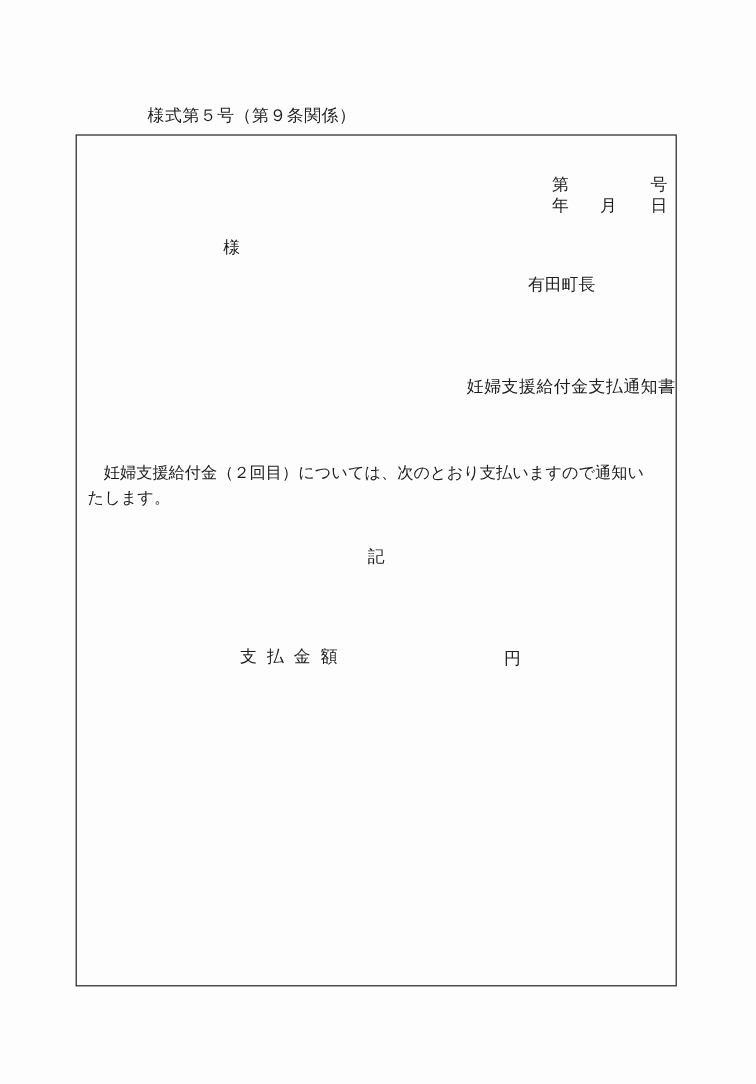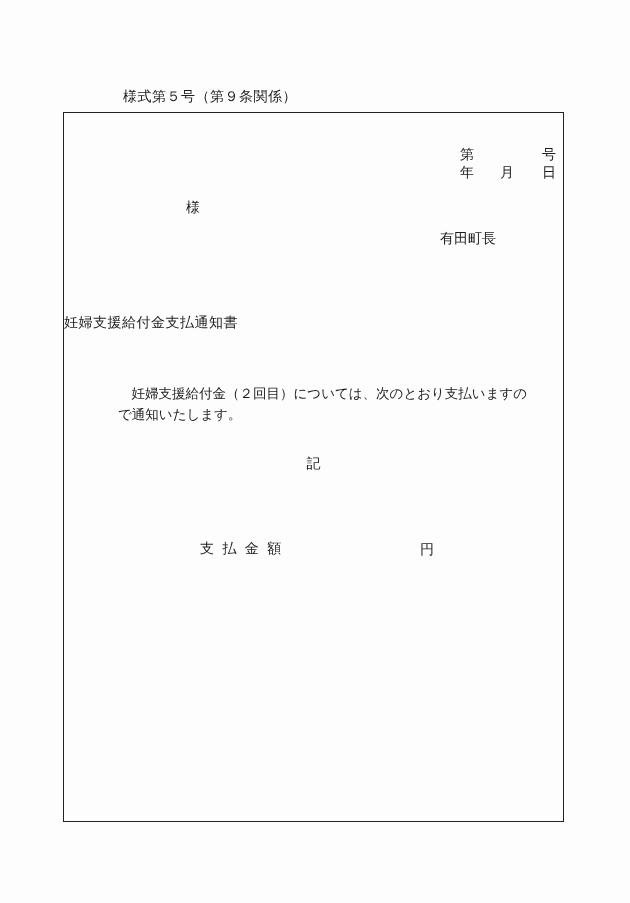--- a/index.html
+++ b/index.html
@@ -39,33 +39,32 @@
   .pos-gou    { left: 478px; top: 33px; }
   .pos-nen    { left: 396px; top: 51px; }
   .pos-tsuki  { left: 436px; top: 51px; }
   .pos-hi     { left: 478px; top: 51px; }
   .pos-sama   { left: 122px; top: 86px; }
   .pos-sender { left: 340px; top: 117px; margin-left: 36px; }
   .doc-title {
     position: absolute;
     left: 0; right: 0;
     top: 201px;
-    text-align: left;
+    text-align: right;
     font-size: 14px;
     letter-spacing: 0.5px;
     white-space: pre;
   }
   .doc-body {
     position: absolute;
     left: 9px;
     right: 23px;
     top: 270px;
     font-size: 13.5px;
     line-height: 21px;
-    margin-left: 45px;
   }
   .doc-body .body-line { white-space: pre-wrap; }
   .record-marker {
     position: absolute;
     left: 0; right: 0;
     top: 342px;
     text-align: center;
     font-size: 14px;
     white-space: pre;
   }

